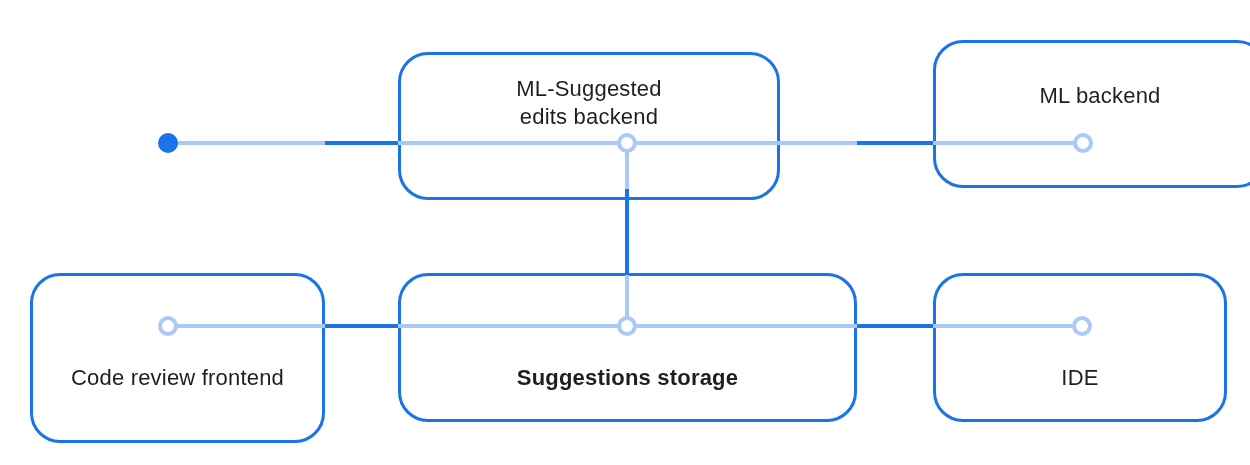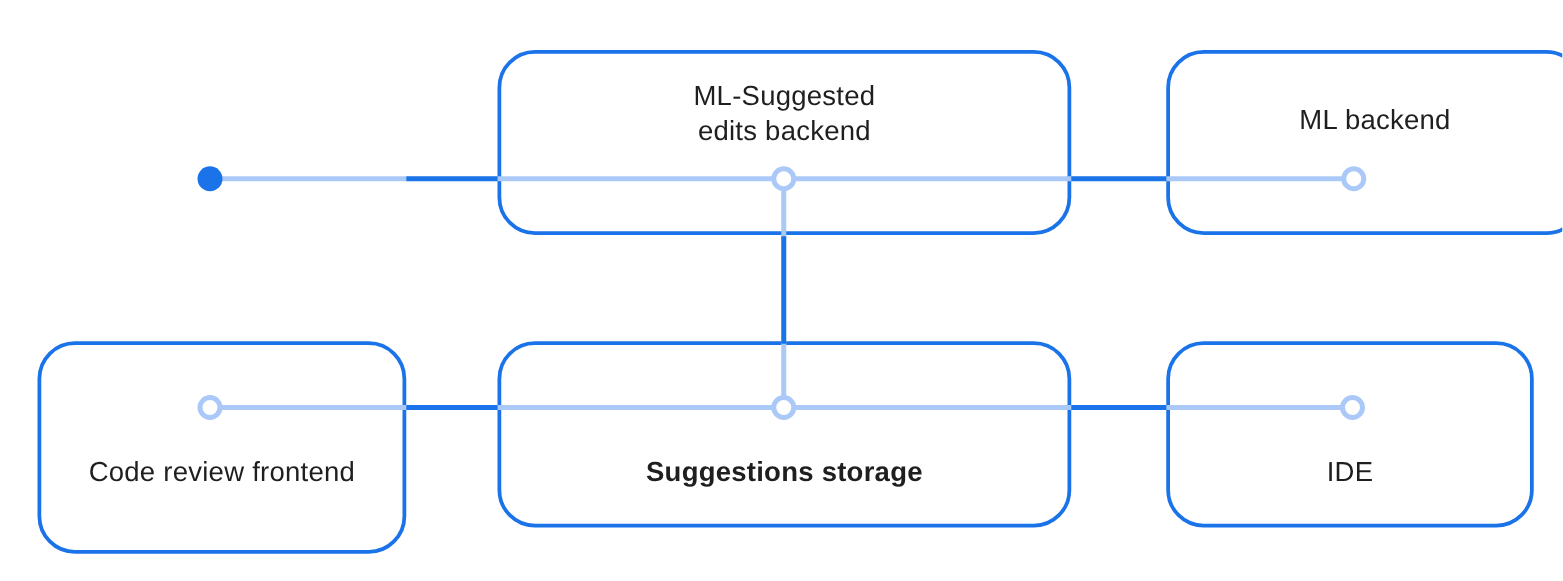--- a/index.html
+++ b/index.html
@@ -29,21 +29,21 @@
     left: 0;
     right: 0;
     text-align: center;
     font-size: 22px;
     line-height: 28px;
     letter-spacing: 0.2px;
     color: var(--text-color, #1f1f1f);
     white-space: pre-line;
   }
   .n-a { left: 30px;  top: 40px;  width: 295px; height: 148px; }
-  .n-b { left: 398px; top: 40px;  width: 459px; height: 148px; padding-left: 37px; }
+  .n-b { left: 398px; top: 52px;  width: 382px; height: 148px; padding-left: 37px; }
   .n-c { left: 933px; top: 40px;  width: 334px; height: 148px; }
   .n-d { left: 30px;  top: 273px; width: 295px; height: 170px; }
   .n-e { left: 398px; top: 273px; width: 459px; height: 149px; }
   .n-f { left: 933px; top: 273px; width: 294px; height: 149px; }
   .n-a .label { top: 17px; }
   .n-b .label { top: 20px; }
   .n-c .label { top: 39px; }
   .n-d .label { top: 88px; }
   .n-e .label { top: 88px; font-weight: 700; }
   .n-f .label { top: 88px; }

